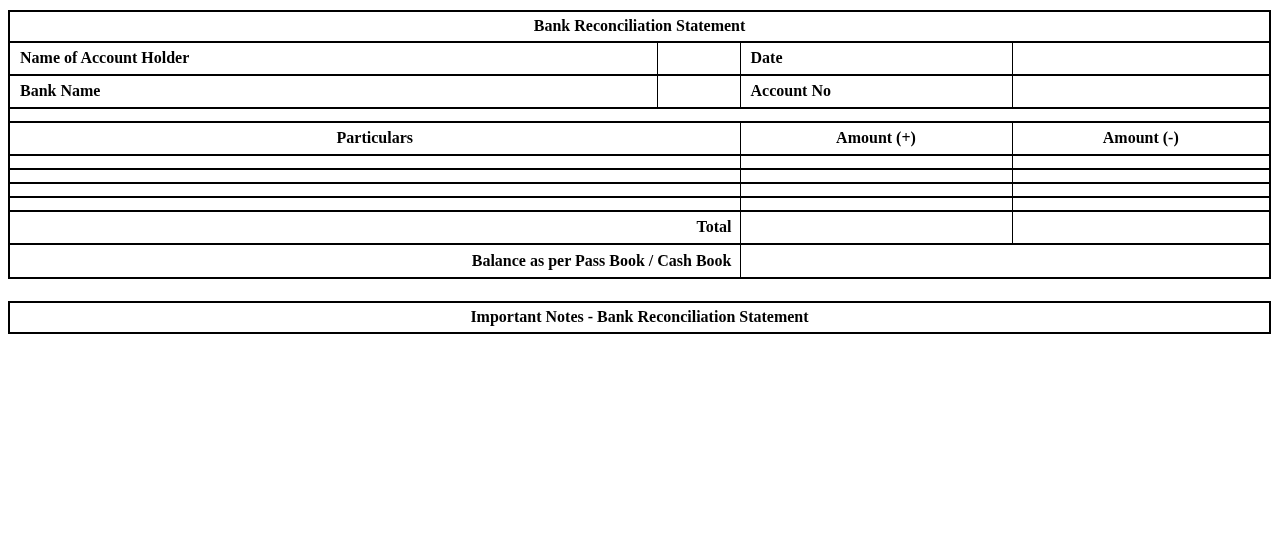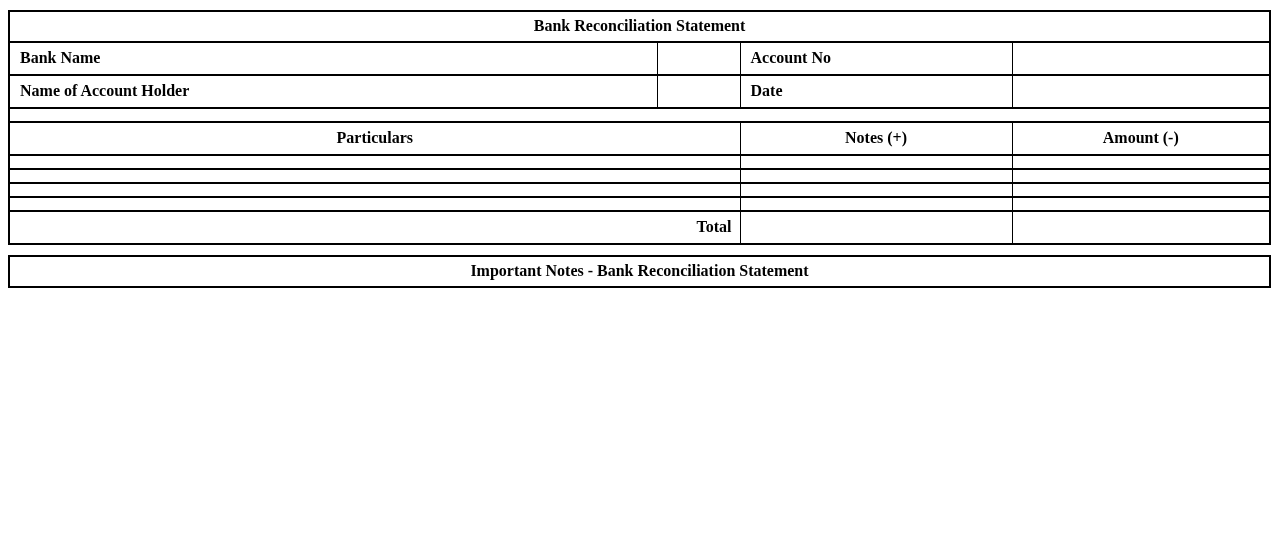--- a/index.html
+++ b/index.html
@@ -37,61 +37,61 @@
   .bold   { font-weight: bold; }
   .center { text-align: center; }
   .left   { text-align: left; padding-left: 10px; }
   .right  { text-align: right; padding-right: 8px; margin-left: 13px; }
 
   .h31 { height: 31px; }
   .h33 { height: 33px; }
   .h34 { height: 34px; }
   .h14 { height: 14px; }
 
-  .notes-table { margin-top: 10px; }
+  .notes-table { margin-top: 22px; }
 </style>
 </head>
 <body>
 
 <div class="page">
 
   <table class="form-table">
     <colgroup>
       <col style="width:648px">
       <col style="width:83px">
       <col style="width:272px">
       <col style="width:258px">
     </colgroup>
 
     <tbody>
         <tr class="h31">
       <td colspan="4" class="center bold">Bank Reconciliation Statement</td>
     </tr>
 
     <tr class="h33">
-      <td class="left bold">Bank Name</td>
+      <td class="left bold">Name of Account Holder</td>
       <td></td>
-      <td class="left bold">Account No</td>
+      <td class="left bold">Date</td>
       <td></td>
     </tr>
 
     <tr class="h33">
-      <td class="left bold">Name of Account Holder</td>
+      <td class="left bold">Bank Name</td>
       <td></td>
-      <td class="left bold">Date</td>
+      <td class="left bold">Account No</td>
       <td></td>
     </tr>
 
     <tr class="h14">
       <td colspan="4"></td>
     </tr>
 
     <tr class="h33">
       <td colspan="2" class="center bold">Particulars</td>
-      <td class="center bold">Notes (+)</td>
+      <td class="center bold">Amount (+)</td>
       <td class="center bold">Amount (-)</td>
     </tr>
 
     <tr class="h14">
       <td colspan="2"></td>
       <td></td>
       <td></td>
     </tr>
     <tr class="h14">
       <td colspan="2"></td>
@@ -108,20 +108,24 @@
       <td></td>
       <td></td>
     </tr>
 
     <tr class="h33">
       <td colspan="2" class="right bold">Total</td>
       <td></td>
       <td></td>
     </tr>
 
+    <tr class="h34">
+      <td colspan="2" class="right bold">Balance as per Pass Book / Cash Book</td>
+      <td colspan="2"></td>
+    </tr>
   </tbody>
     </table>
 
   <table class="notes-table">
     <colgroup>
       <col style="width:1261px">
     </colgroup>
     <tbody>
         <tr class="h31">
       <td class="center bold">Important Notes - Bank Reconciliation Statement</td>

